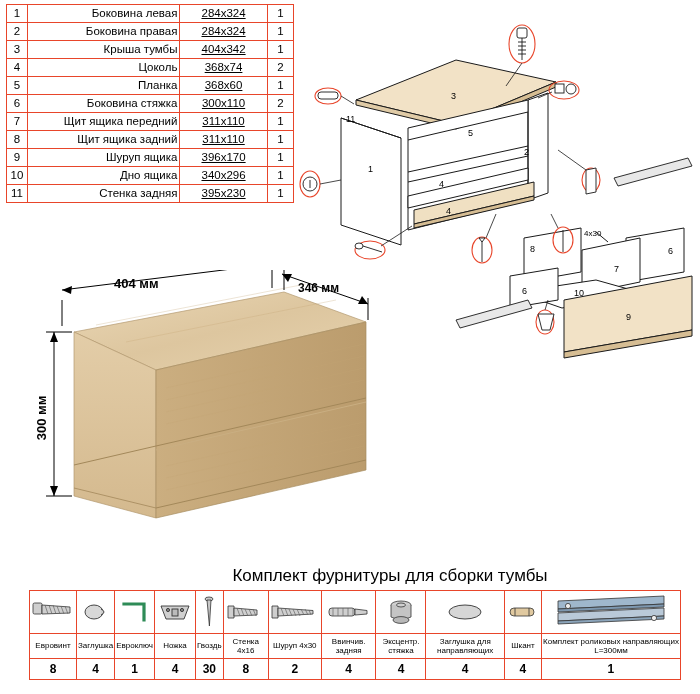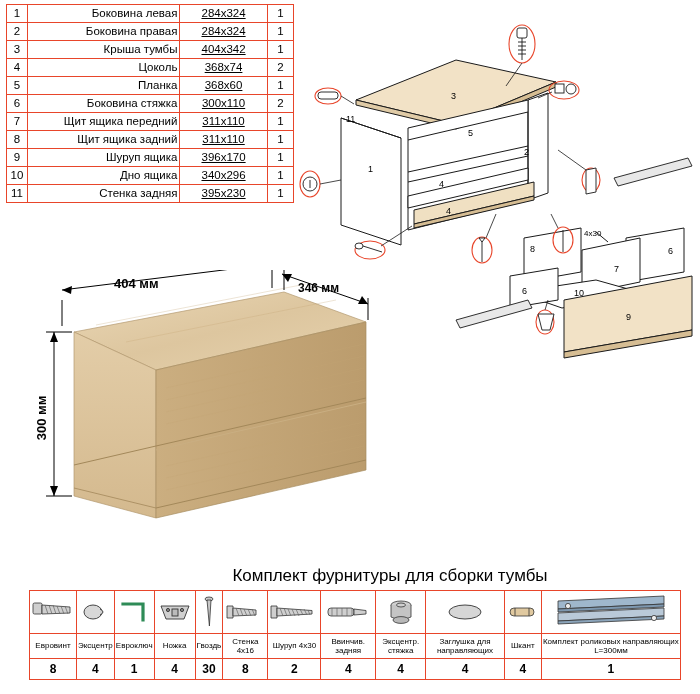--- a/index.html
+++ b/index.html
@@ -558,21 +558,21 @@
               <polygon points="6,28 112,23 112,26 6,31" fill="#8ba4ba"></polygon>
               <circle cx="16" cy="13" r="2.6" fill="#eee"></circle>
               <circle cx="102" cy="25" r="2.6" fill="#eee"></circle>
             </g>
           </svg>
         </div>
       </td>
     </tr>
     <tr class="labels">
       <td>Евровинт</td>
-      <td>Эксцентр</td>
+      <td>Заглушка</td>
       <td>Евроключ</td>
       <td>Ножка</td>
       <td>Гвоздь</td>
       <td>Стенка 4х16</td>
       <td>Шуруп 4х30</td>
       <td>Ввинчив. задняя</td>
       <td>Эксцентр. стяжка</td>
       <td>Заглушка для направляющих</td>
       <td>Шкант</td>
       <td>Комплект роликовых направляющих L=300мм</td>

